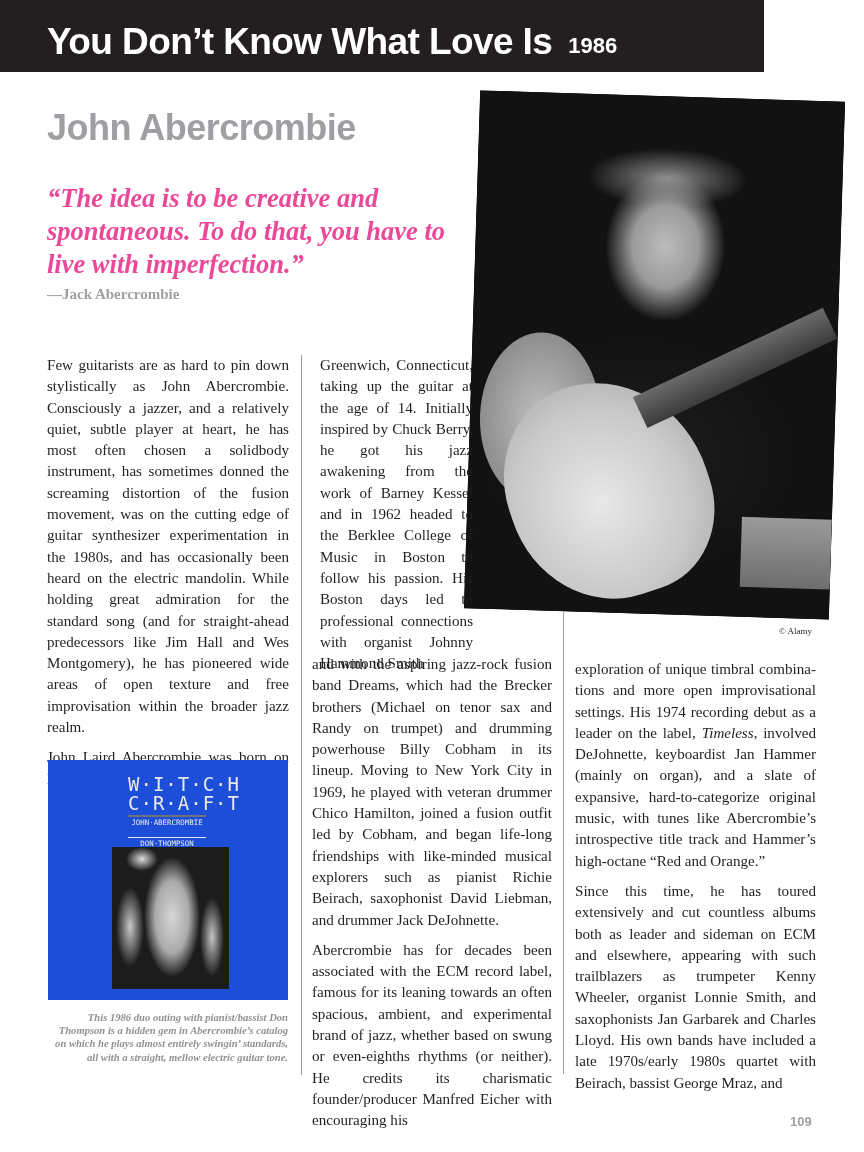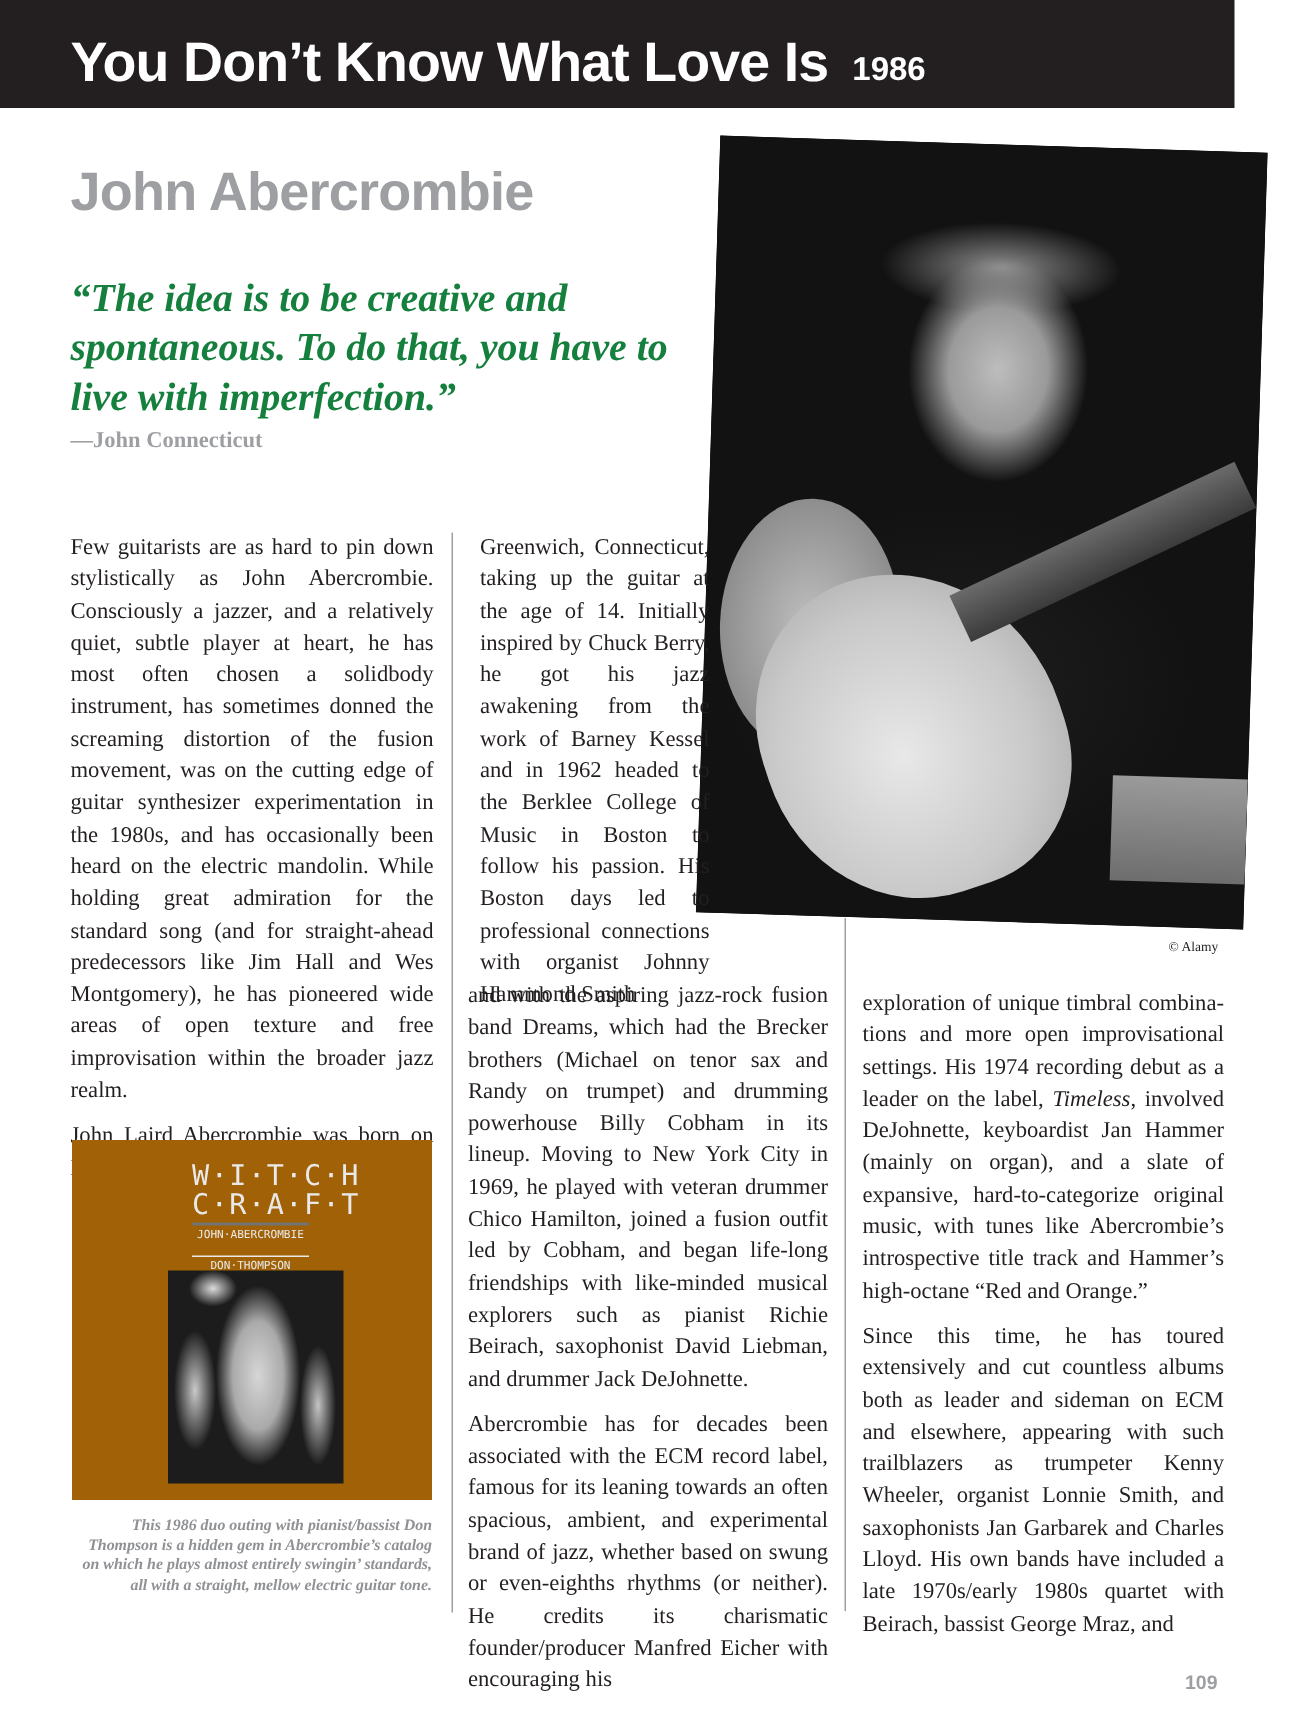--- a/index.html
+++ b/index.html
@@ -2,21 +2,21 @@
 <html><head>
 <meta charset="utf-8">
 <style>
   html, body { margin: 0; padding: 0; }
   body {
     width: 864px; height: 1152px; position: relative; overflow: hidden;
     background: #ffffff; color: #231f20;
     font-family: "Liberation Serif", "DejaVu Serif", serif;
   }
   .header-bar {
-    position: absolute; left: 0; top: 0; width: 823px; height: 72px;
+    position: absolute; left: 0; top: 0; width: 764px; height: 72px;
     background: #231f20;
   }
   .header-title {
     position: absolute; left: 47px; top: 20px;
     font-family: "Liberation Sans", "DejaVu Sans", sans-serif;
     font-weight: 700; font-size: 37px; line-height: 44px; color: #ffffff;
     letter-spacing: -0.6px; white-space: nowrap;
   }
   .header-title .year {
     font-size: 22px; letter-spacing: 0; margin-left: 16px; vertical-align: 1px;
@@ -24,21 +24,21 @@
   .artist-name {
     position: absolute; left: 47px; top: 106px;
     font-family: "Liberation Sans", "DejaVu Sans", sans-serif;
     font-weight: 700; font-size: 36px; line-height: 44px; color: #9d9fa2;
     letter-spacing: -0.5px; white-space: nowrap;
   }
   .pull-quote {
     position: absolute; left: 47px; top: 182px; width: 430px;
     font-family: "Liberation Serif", "DejaVu Serif", serif;
     font-style: italic; font-weight: 700; font-size: 26.5px; line-height: 33px;
-    color: #15803d; margin: 0;
+    color: #ec4899; margin: 0;
   }
   .quote-attrib {
     position: absolute; left: 47px; top: 284px;
     font-family: "Liberation Serif", "DejaVu Serif", serif;
     font-weight: 700; font-size: 15px; line-height: 20px; color: #9d9fa2;
   }
   .photo-wrap {
     position: absolute; left: 472px; top: 96px; width: 365px; height: 518px;
     transform: rotate(1.8deg); transform-origin: center center;
     background: #111;
@@ -84,21 +84,21 @@
   .col p { margin: 0 0 9px 0; hyphens: manual; }
   .col-1 { left: 47px; top: 355px; width: 242px; }
   .col-2a { left: 320px; top: 355px; width: 153px; }
   .col-2b { left: 312px; top: 654px; width: 240px; }
   .col-3 { left: 575px; top: 659px; width: 241px; }
   .rule { position: absolute; width: 1px; background: #9d9fa2; }
   .rule-1 { left: 301px; top: 355px; height: 720px; }
   .rule-2 { left: 563px; top: 612px; height: 462px; }
   .album-cover {
     position: absolute; left: 48px; top: 760px; width: 240px; height: 240px;
-    background: #a16207; overflow: hidden;
+    background: #1d4ed8; overflow: hidden;
   }
   .album-cover .cover-title {
     position: absolute; left: 80px; top: 15px; width: 78px;
     font-family: "DejaVu Sans Mono", "Liberation Mono", monospace;
     color: #e9e9e9; text-align: center; line-height: 1;
   }
   .album-cover .cover-title .t1 { font-size: 19px; letter-spacing: 1px; display: block; }
   .album-cover .cover-title .t2 { font-size: 19px; letter-spacing: 1px; display: block; border-bottom: 2px solid #737373; padding-bottom: 2px; }
   .album-cover .cover-title .t3 { font-size: 7.4px; display: block; margin-top: 2px; border-bottom: 1px solid #e9e9e9; padding-bottom: 11px; white-space: nowrap; }
   .album-cover .cover-title .t4 { font-size: 7.4px; display: block; margin-top: 2px; border-bottom: 4px solid #bef264; padding-bottom: 1px; white-space: nowrap; }
@@ -127,21 +127,21 @@
 </head>
 <body>
 
 <div class="header-bar">
   <div class="header-title"><span>You Don’t Know What Love Is</span><span class="year">1986</span></div>
 </div>
 
 <div class="artist-name">John Abercrombie</div>
 
 <p class="pull-quote">“The idea is to be creative and spontaneous. To do that, you have to live with imperfection.”</p>
-<div class="quote-attrib">—John Connecticut</div>
+<div class="quote-attrib">—Jack Abercrombie</div>
 
 <div class="photo-wrap">
   <div class="bg"></div>
   <div class="arm"></div>
   <div class="guitar-body"></div>
   <div class="guitar-neck"></div>
   <div class="lights"></div>
 </div>
 <div class="photo-credit">© Alamy</div>
 

